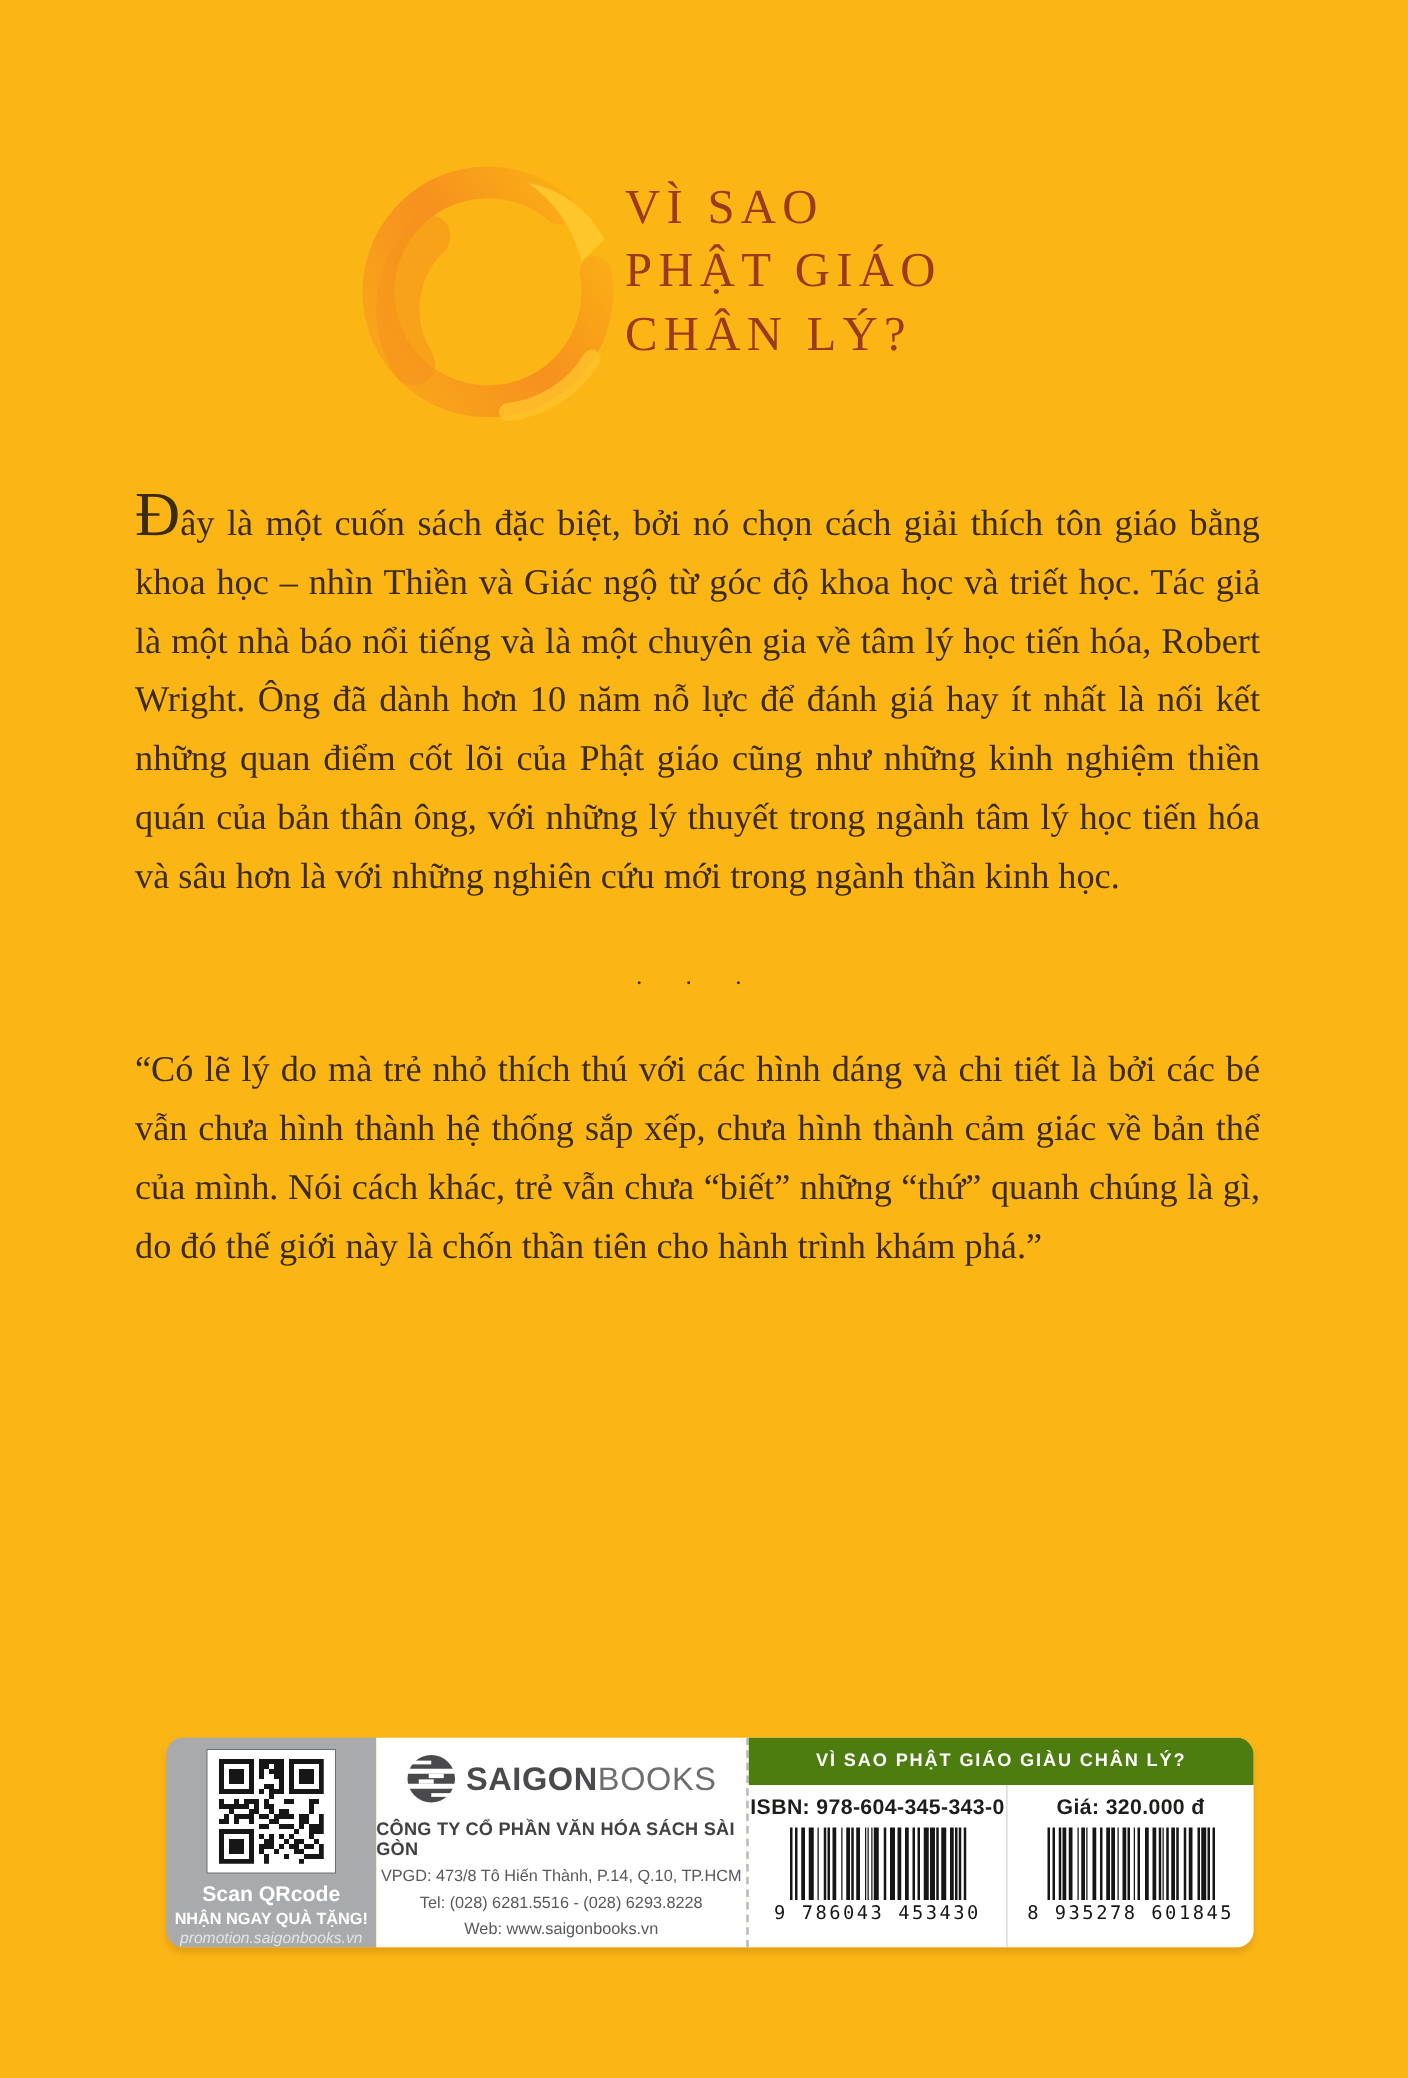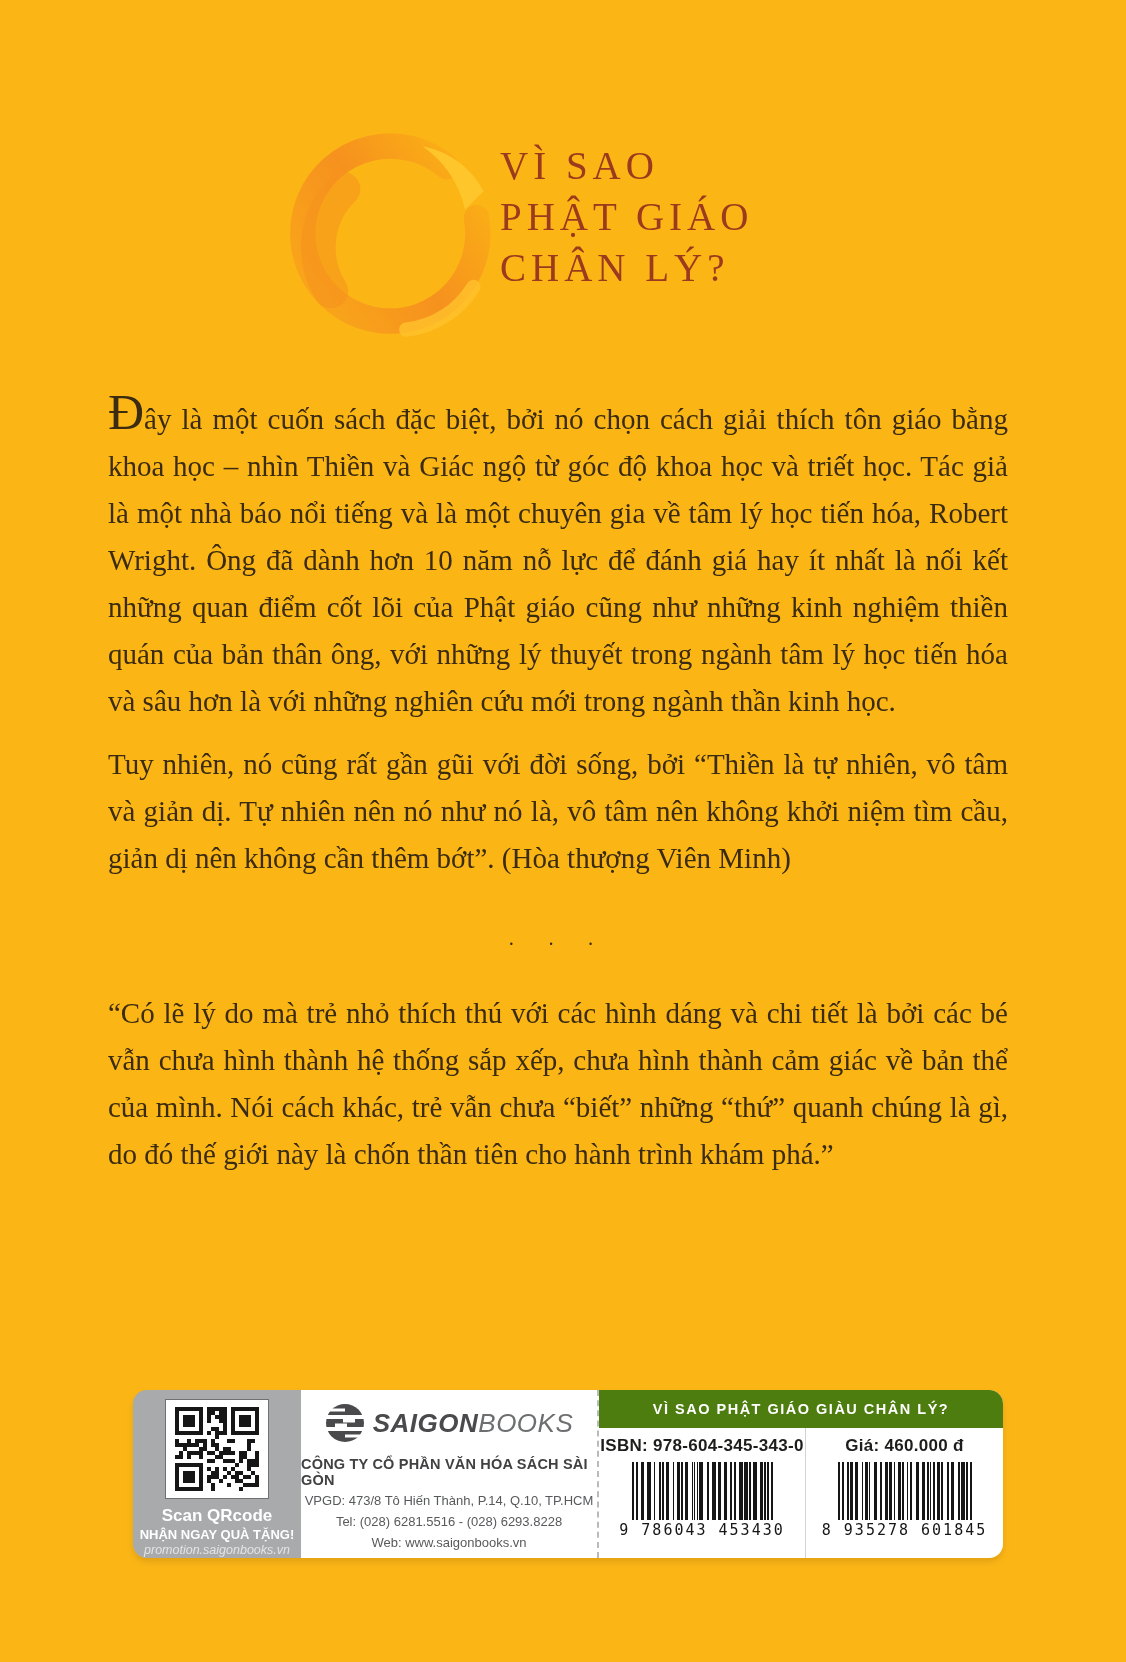--- a/index.html
+++ b/index.html
@@ -51,21 +51,21 @@
   .qr-box svg{width:84px;height:84px;}
   .qr-scan{font-size:17px;font-weight:bold;margin-top:7px;line-height:19px;}
   .qr-gift{font-size:13px;font-weight:bold;margin-top:2px;line-height:15px;}
   .qr-url{font-size:12.5px;font-style:italic;color:#E3E4E5;margin-top:1px;}
   .pub-panel{
     flex:1;background:#fff;display:flex;flex-direction:column;
     align-items:center;padding-top:12px;box-sizing:border-box;
   }
   .brand-row{display:flex;align-items:center;gap:8px;height:42px;}
   .brand-icon{width:40px;height:40px;}
-  .brand-text{font-size:26px;letter-spacing:.5px;color:#4A4A4C;font-style:italic;}
+  .brand-text{font-size:26px;letter-spacing:.5px;color:#4A4A4C;}
   .brand-text .b1{font-weight:bold;}
   .brand-text .b2{font-weight:normal;color:#6D6E70;}
   .pub-company{font-size:14.5px;font-weight:bold;color:#414042;margin-top:12px;letter-spacing:.2px;}
   .pub-line{font-size:13px;color:#58595B;margin-top:5px;line-height:16px;}
   .isbn-panel{
     width:406px;flex:none;background:#fff;border-left:2px dashed #B9BABC;
     box-sizing:border-box;display:flex;flex-direction:column;
   }
   .isbn-strip{
     height:38px;background:#4d7c0f;color:#fff;
@@ -102,21 +102,20 @@
 </svg>
 
 <div class="book-title">
   <div>VÌ SAO</div>
   <div>PHẬT GIÁO</div>
   <div>CHÂN LÝ?</div>
 </div>
 
 <div class="synopsis">
   <p class="lead">Đây là một cuốn sách đặc biệt, bởi nó chọn cách giải thích tôn giáo bằng khoa học – nhìn Thiền và Giác ngộ từ góc độ khoa học và triết học. Tác giả là một nhà báo nổi tiếng và là một chuyên gia về tâm lý học tiến hóa, Robert Wright. Ông đã dành hơn 10 năm nỗ lực để đánh giá hay ít nhất là nối kết những quan điểm cốt lõi của Phật giáo cũng như những kinh nghiệm thiền quán của bản thân ông, với những lý thuyết trong ngành tâm lý học tiến hóa và sâu hơn là với những nghiên cứu mới trong ngành thần kinh học.</p>
-  <p>Tuy nhiên, nó cũng rất gần gũi với đời sống, bởi “Thiền là tự nhiên, vô tâm và giản dị. Tự nhiên nên nó như nó là, vô tâm nên không khởi niệm tìm cầu, giản dị nên không cần thêm bớt”. (Hòa thượng Viên Minh)</p>
   <div class="dots-separator">· · ·</div>
   <p>“Có lẽ lý do mà trẻ nhỏ thích thú với các hình dáng và chi tiết là bởi các bé vẫn chưa hình thành hệ thống sắp xếp, chưa hình thành cảm giác về bản thể của mình. Nói cách khác, trẻ vẫn chưa “biết” những “thứ” quanh chúng là gì, do đó thế giới này là chốn thần tiên cho hành trình khám phá.”</p>
 </div>
 
 <div class="footer-bar">
 
   <div class="qr-panel">
     <div class="qr-box">
       <svg id="qr-svg" viewBox="0 0 21 21" shape-rendering="crispEdges">
           <rect x="8" y="0" width="1" height="1" fill="#161616"></rect>
@@ -310,21 +309,21 @@
               <span style="width:4px;margin-right:3px"></span>
               <span style="width:3px;margin-right:1px"></span>
               <span style="width:2px;margin-right:1px"></span>
               <span style="width:2px;margin-right:2px"></span>
               <span style="width:2px"></span>
             </div>
           <div class="barcode-num">9 786043 453430</div>
         </div>
       </div>
       <div class="price-col">
-        <div class="price-label">Giá: 460.000 đ</div>
+        <div class="price-label">Giá: 320.000 đ</div>
         <div class="barcode">
           <div class="barcode-bars">
               <span style="width:2px;margin-right:2px"></span>
               <span style="width:2px;margin-right:3px"></span>
               <span style="width:2px;margin-right:1px"></span>
               <span style="width:3px;margin-right:2px"></span>
               <span style="width:3px;margin-right:4px"></span>
               <span style="width:1px;margin-right:2px"></span>
               <span style="width:3px;margin-right:1px"></span>
               <span style="width:1px;margin-right:4px"></span>

